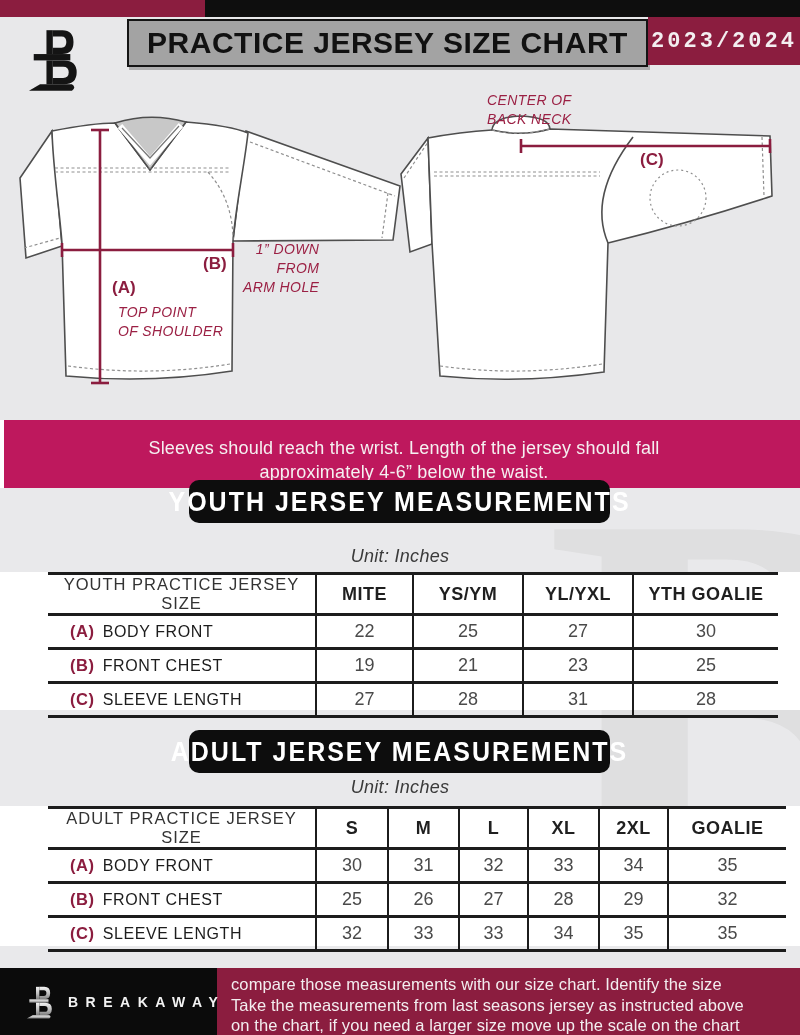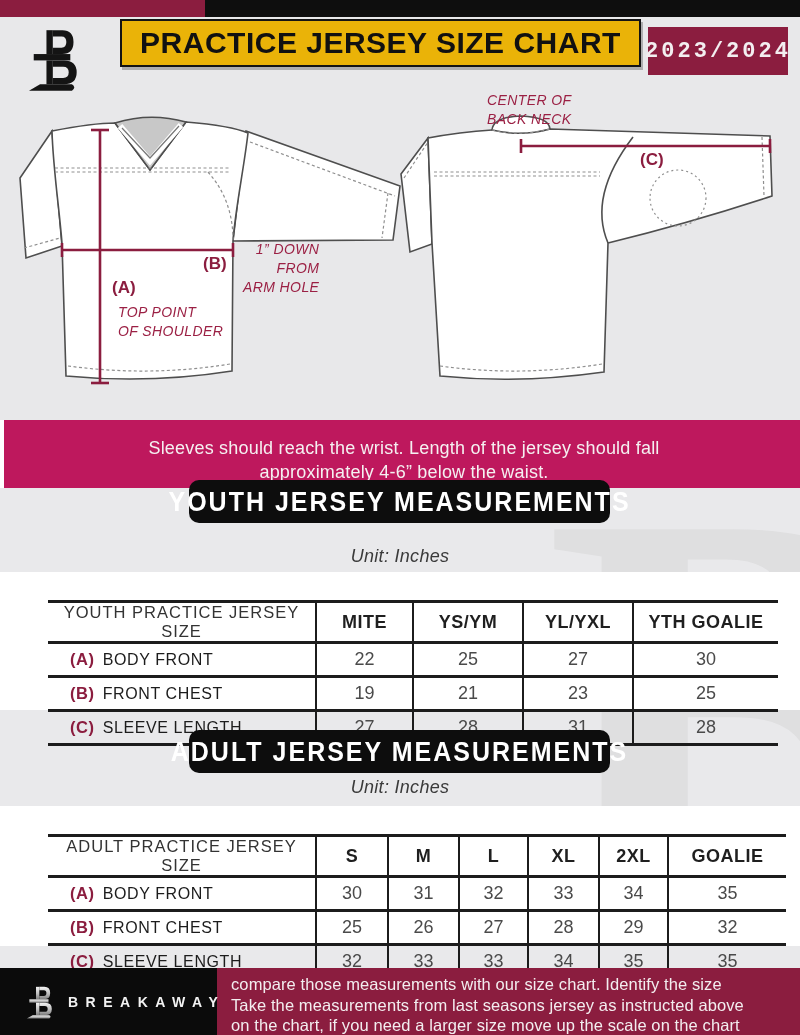--- a/index.html
+++ b/index.html
@@ -8,27 +8,27 @@
 
   
   .topbar-black  { position:absolute; left:0; top:0; width:800px; height:17px; background:#0e0e0e; }
   .topbar-maroon { position:absolute; left:0; top:0; width:205px; height:17px; background:#8b1d3f; }
 
   
   .header-zone { position:absolute; left:0; top:17px; width:800px; height:403px; background:#e8e8ea; }
 
   .brand-logo-top { position:absolute; left:27px; top:27px; width:58px; height:70px; }
 
-  .title-box { position:absolute; left:120px; top:19px; width:521px; height:48px;
-               background:#eab308; border:2px solid #141414; box-shadow:2px 3px 0 rgba(0,0,0,.25);
+  .title-box { position:absolute; left:127px; top:19px; width:521px; height:48px;
+               background:#a3a3a3; border:2px solid #141414; box-shadow:2px 3px 0 rgba(0,0,0,.25);
                display:flex; align-items:center; justify-content:center; }
   .title-box span { font-size:30px; font-weight:800; letter-spacing:.5px; color:#111; white-space:nowrap; }
 
-  .season-box { position:absolute; left:648px; top:17px; width:140px; height:48px; background:#8b1d3f;
-                display:flex; align-items:center; justify-content:center;margin-top:10px; }
+  .season-box { position:absolute; left:648px; top:17px; width:152px; height:48px; background:#8b1d3f;
+                display:flex; align-items:center; justify-content:center; }
   .season-box span { color:#f3eef0; font-size:22px; font-weight:700; letter-spacing:3px; font-family:"Liberation Mono", monospace; }
 
   .diagram-svg { position:absolute; left:0; top:0; width:800px; height:420px; }
 
   .anno { position:absolute; color:#9b2044; font-style:italic; font-size:14px; line-height:1.35;
           white-space:pre-line; letter-spacing:.4px; }
   .anno-key { position:absolute; color:#8b1d3f; font-weight:800; font-size:17px; font-style:normal; }
 
   
   .notice { position:absolute; left:4px; top:420px; width:800px; height:80px; background:#be185d;
@@ -48,21 +48,21 @@
                     display:flex; align-items:center; justify-content:center; }
   .section-banner span { color:#fff; font-weight:700; font-size:25px; letter-spacing:2px; white-space:nowrap;
                          transform:scaleY(1.08); }
   .unit-label { position:absolute; left:0; width:800px; text-align:center; font-style:italic;
                 font-size:18px; color:#3a3a3a; letter-spacing:.3px; }
 
   .white-band-1 { position:absolute; left:0; top:572px; width:800px; height:138px; background:#ffffff; }
   .white-band-2 { position:absolute; left:0; top:806px; width:800px; height:140px; background:#ffffff; }
 
   
-  table.mtable { position:absolute; border-collapse:collapse; table-layout:fixed;margin-top:28px; }
+  table.mtable { position:absolute; border-collapse:collapse; table-layout:fixed; }
   .mtable th, .mtable td { border-top:3px solid #1c1c1c; border-left:2px solid #1c1c1c;
                            font-weight:400; padding:0; text-align:center; vertical-align:middle; }
   .mtable tr > *:first-child { border-left:none; }
   .mtable tr:last-child > * { border-bottom:3px solid #1c1c1c; }
   .mtable thead th { height:36px; font-size:18px; font-weight:700; color:#1f1f1f; letter-spacing:.5px; }
   .mtable thead th.size-head { font-weight:400; font-size:16.5px; color:#333; letter-spacing:1px; }
   .mtable tbody td { height:34px; font-size:18px; color:#4a4a4a; }
   .mtable tbody td.row-label { text-align:left; padding-left:22px; font-size:16px; color:#1c1c1c; letter-spacing:.6px; }
   .mtable .rkey { color:#8b1d3f; font-weight:800; font-size:16.5px; margin-right:8px; }
 

